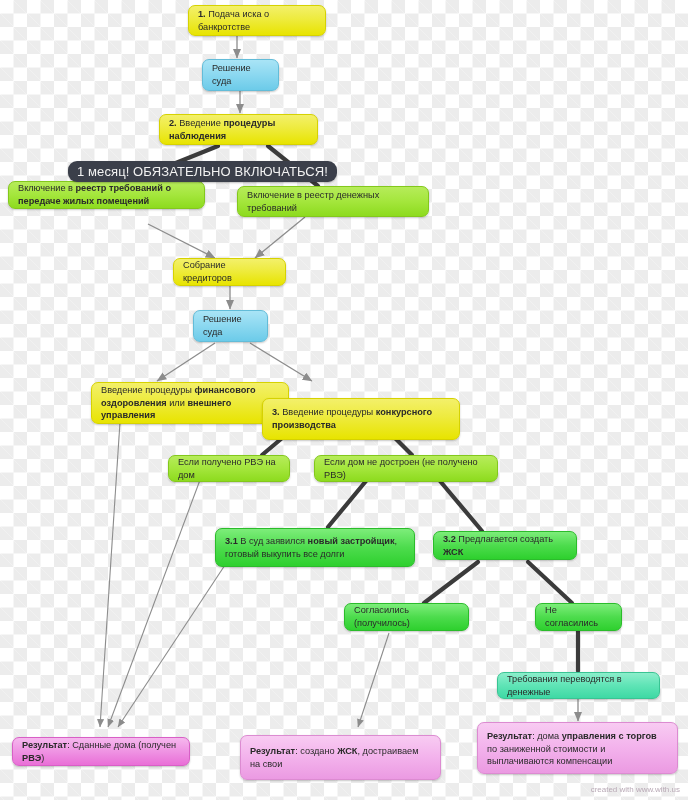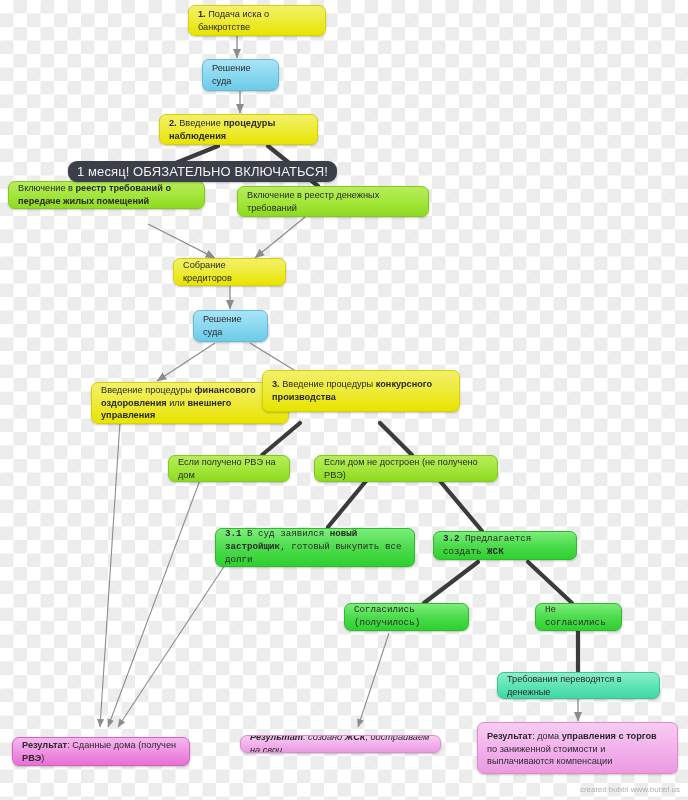--- a/index.html
+++ b/index.html
@@ -53,21 +53,20 @@
     background: linear-gradient(180deg, #a9e4f6 0%, #8bd8f0 50%, #6ccbe9 100%);
     border: 1px solid #63bcd8;
   }
   .n-lime {
     background: linear-gradient(180deg, #b6ec5a 0%, #a4e63c 50%, #8ddb1e 100%);
     border: 1px solid #83c81c;
   }
   .n-green {
     background: linear-gradient(180deg, #7ded7a 0%, #4ddc4d 50%, #2ed02e 100%);
     border: 1px solid #2bbc2b;
-    font-family: Liberation Mono, monospace;
   }
   .n-teal {
     background: linear-gradient(180deg, #8ceecb 0%, #5fe4b6 50%, #3ed9a4 100%);
     border: 1px solid #39c493;
   }
   .n-pink {
     background: linear-gradient(180deg, #f6b8ee 0%, #ef93e3 50%, #e96fd7 100%);
     border: 1px solid #d85fc6;
   }
   .n-pink-light {
@@ -162,21 +161,21 @@
   </div>
 
   <div class="node n-blue" style="left:193px; top:310px; width:75px; height:32px; justify-content:center;">
     <span>Решение суда</span>
   </div>
 
   <div class="node n-yellow" style="left:43px; top:382px; width:198px; height:42px;margin-left:48px;">
     <span>Введение процедуры <b>финансового оздоровления</b> или <b>внешнего управления</b></span>
   </div>
 
-  <div class="node n-yellow" style="left:262px; top:370px; width:198px; height:42px;">
+  <div class="node n-yellow" style="left:262px; top:398px; width:198px; height:42px;">
     <span><b>3.</b> Введение процедуры <b>конкурсного производства</b></span>
   </div>
 
   <div class="node n-lime" style="left:168px; top:455px; width:122px; height:27px; justify-content:center;">
     <span>Если получено РВЭ на дом</span>
   </div>
 
   <div class="node n-lime" style="left:314px; top:455px; width:184px; height:27px; justify-content:center;">
     <span>Если дом не достроен (не получено РВЭ)</span>
   </div>
@@ -198,22 +197,22 @@
   </div>
 
   <div class="node n-teal" style="left:497px; top:672px; width:163px; height:27px; justify-content:center;">
     <span>Требования переводятся в денежные</span>
   </div>
 
   <div class="node n-pink" style="left:12px; top:737px; width:178px; height:29px; justify-content:center;">
     <span><b>Результат</b>: Сданные дома (получен <b>РВЭ</b>)</span>
   </div>
 
-  <div class="node n-pink-light" style="left:240px; top:735px; width:201px; height:18px; justify-content:center;font-style:italic;">
+  <div class="node n-pink-light" style="left:240px; top:735px; width:201px; height:45px; justify-content:center;">
     <span><b>Результат</b>: создано <b>ЖСК</b>, достраиваем на свои</span>
   </div>
 
   <div class="node n-pink-light" style="left:477px; top:722px; width:201px; height:52px; align-items:flex-start; padding-top:7px;">
     <span><b>Результат</b>: дома <b>управления с торгов</b> по заниженной стоимости и выплачиваются компенсации</span>
   </div>
 
-  <div class="watermark">created bubbl www.bubbl.us</div>
+  <div class="watermark">created with www.with.us</div>
 </div>
 
 </body></html>

